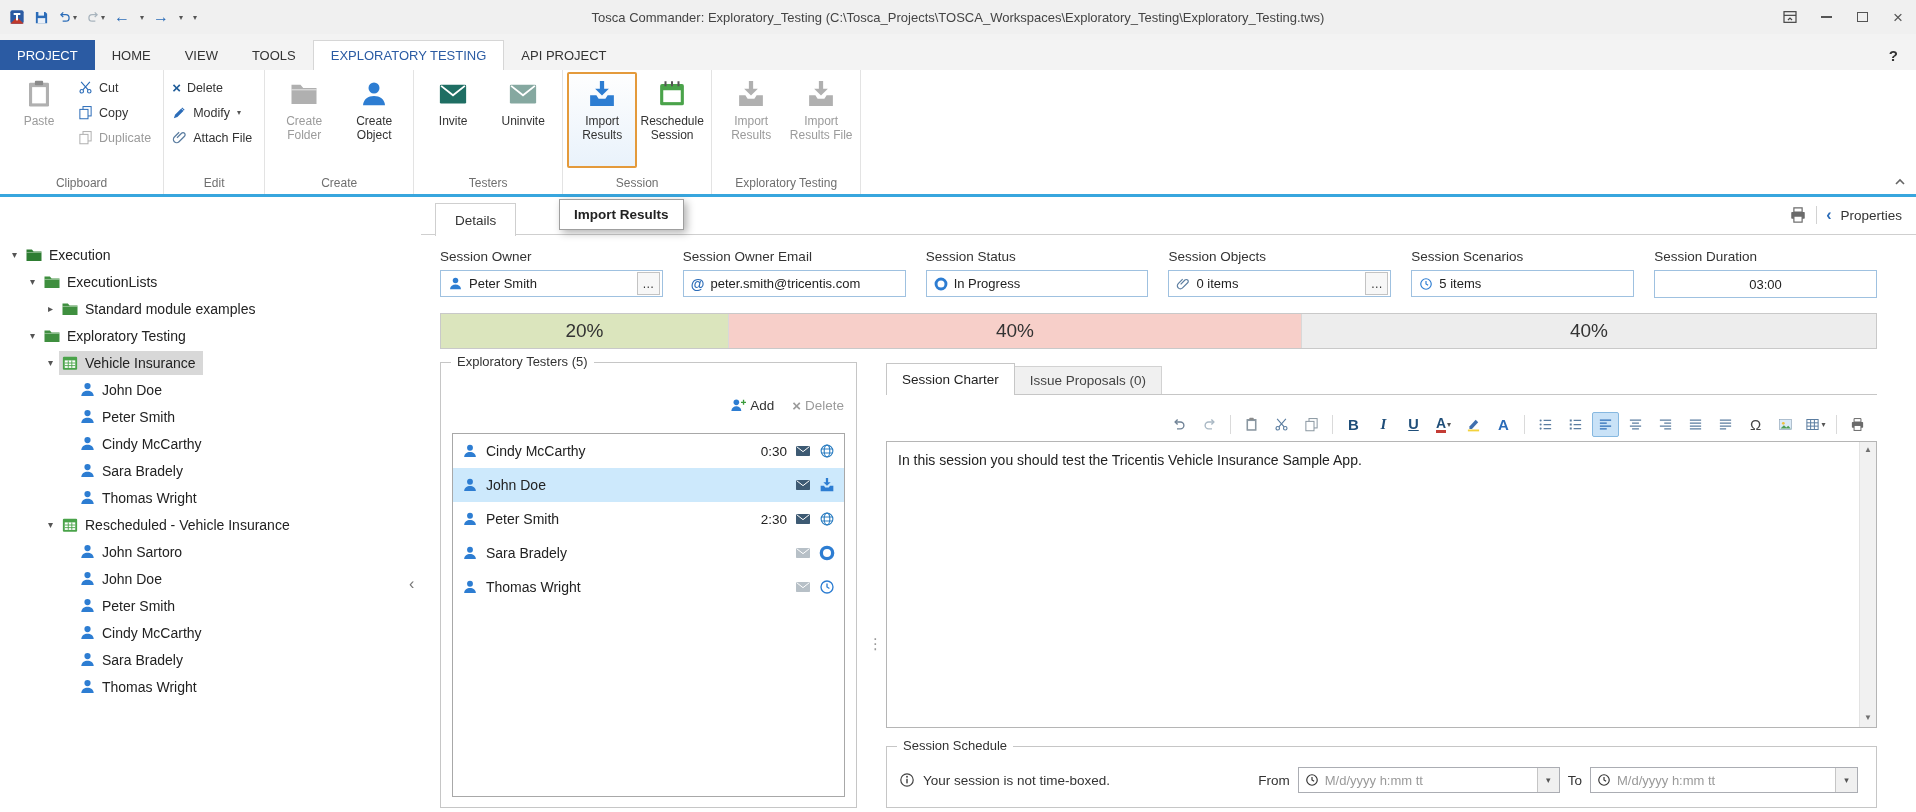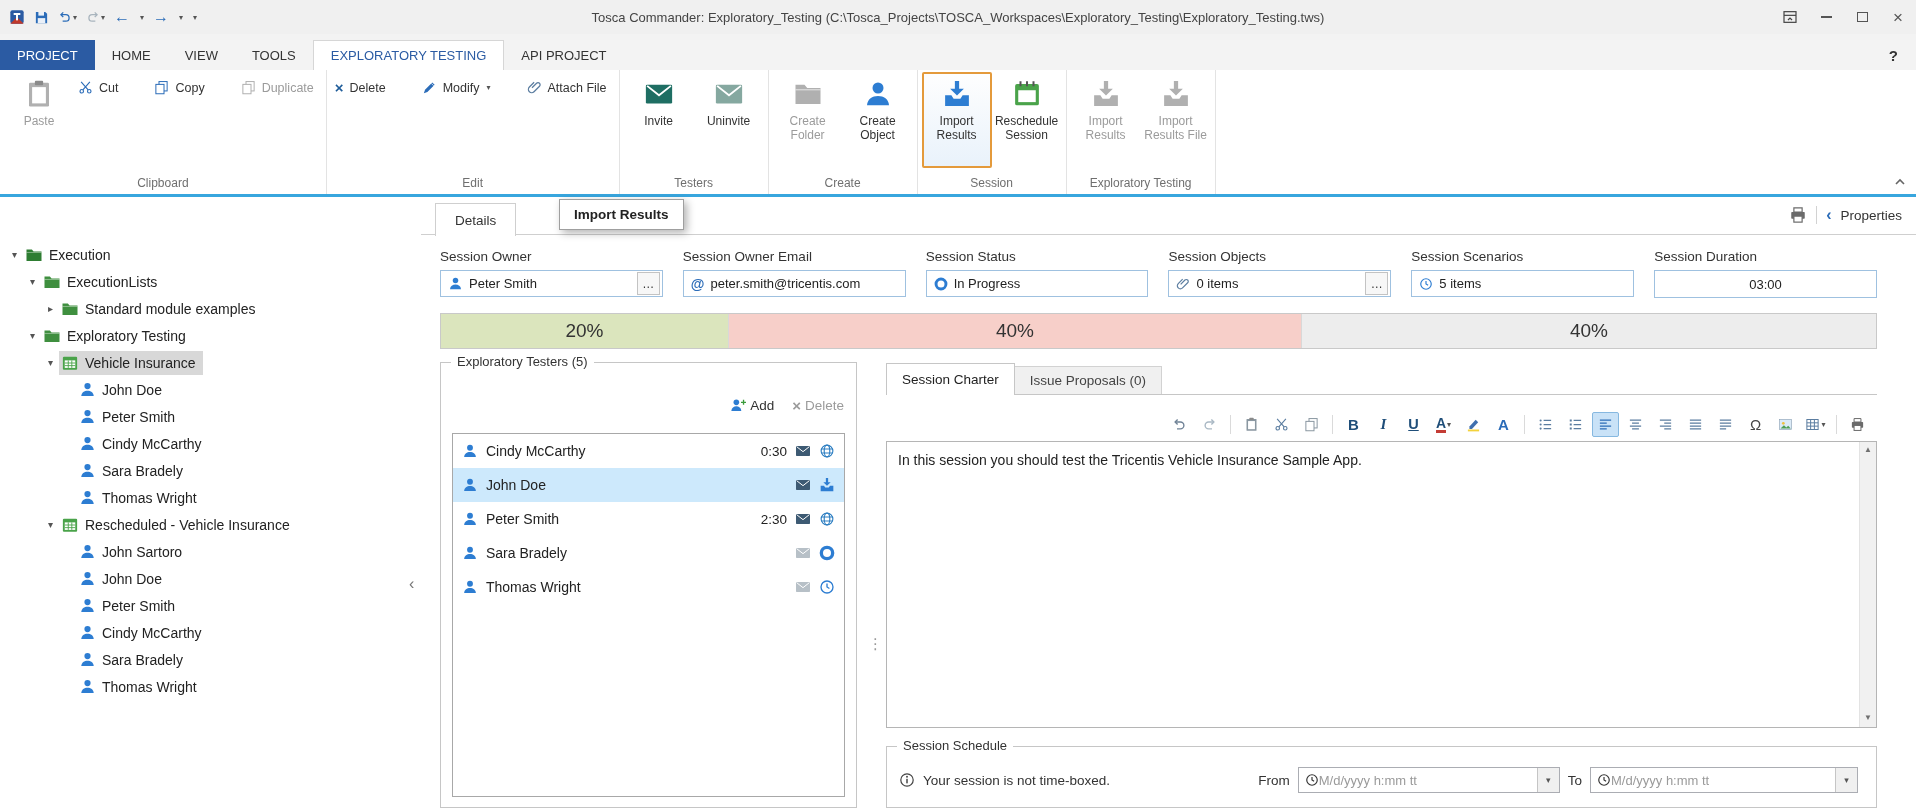--- a/index.html
+++ b/index.html
@@ -29,21 +29,21 @@
 
   
   .ribbon { position:absolute; top:70px; left:0; right:0; height:124px; background:#fff; display:flex; }
   .rgroup { display:flex; flex-direction:column; border-right:1px solid #e3e3e3; padding:2px 4px 0; }
   .rbody { flex:1; display:flex; align-items:flex-start; }
   .rglabel { text-align:center; font-size:12px; color:#6f6f6f; padding:2px 6px 4px; white-space:nowrap; }
   .rbtn-lg { width:70px; display:flex; flex-direction:column; align-items:center; padding-top:7px; gap:5px; font-size:12px; color:#333; text-align:center; line-height:1.2; }
   .rbtn-lg .lbl { max-width:68px; }
   .rbtn-lg.disabled { color:#9b9b9b; }
   .rbtn-lg.hl { border:2px solid #e49a3b; border-radius:2px; background:linear-gradient(#fefefe,#e9f2fb); padding-top:5px; min-height:96px; }
-  .rcol { display:flex; flex-direction:row; padding-top:7px; gap:24px;text-align:right; }
+  .rcol { display:flex; flex-direction:column; padding-top:7px; gap:8px;text-align:right; }
   .rbtn-sm { display:flex; align-items:center; gap:6px; font-size:12.5px; color:#333; padding:1px 8px 1px 4px; white-space:nowrap; }
   .rbtn-sm.disabled { color:#9b9b9b; }
   .xglyph { font-size:15px; font-weight:bold; color:#1f5c99; line-height:1; }
   .xglyph.gray { color:#9b9b9b; }
   .ribbon-line { position:absolute; top:194px; left:0; right:0; height:3px; background:#38a6de; }
   .rib-collapse { position:absolute; right:10px; bottom:6px; }
 
   
   .ic { display:block; }
   .i12{width:12px;height:12px} .i14{width:14px;height:14px} .i15{width:15px;height:15px}
@@ -117,21 +117,21 @@
   .charter-text { height:287px; border:1px solid #b5b5b5; background:#fff; position:relative; padding:9px 28px 9px 11px; font-size:14px; color:#222; line-height:1.35; }
   .vscroll { position:absolute; top:0; right:0; bottom:0; width:17px; background:#f1f1f1; border-left:1px solid #e3e3e3; display:flex; flex-direction:column; justify-content:space-between; align-items:center; padding:3px 0; font-size:8px; color:#707070; }
 
   .schedule-group { left:465px; top:549px; width:991px; height:62px; }
   .sched-row { display:flex; align-items:center; padding:20px 18px 0 12px; gap:8px; }
   .sched-info { display:flex; align-items:center; gap:8px; font-size:13.5px; color:#333; }
   .sched-from { margin-left:auto; }
   .sched-label { font-size:13.5px; color:#333; }
   .sched-field { height:26px; border:1px solid #abadb3; background:#fff; display:flex; align-items:center; padding-left:6px; }
   .sched-field.w1 { width:262px; } .sched-field.w2 { width:268px; }
-  .sched-ph { color:#9a9a9a; font-size:13px; }
+  .sched-ph { color:#9a9a9a; font-size:13px; margin-left:6px; }
   .dd-btn { margin-left:auto; width:22px; height:24px; border-left:1px solid #c5c5c5; background:#f0f0f0; display:flex; align-items:center; justify-content:center; font-size:9px; color:#555; }
   .panel-dots { position:absolute; left:447px; top:438px; font-size:15px; color:#999; }
 </style>
 </head>
 <body>
 
 <svg width="0" height="0" style="position:absolute">
 <defs>
   <symbol id="s-person" viewBox="0 0 24 24">
         <circle cx="12" cy="7.2" r="4.4" fill="currentColor"></circle>
@@ -413,52 +413,52 @@
               </svg>
               <span>Attach File</span>
             </div>
         </div>
       </div>
       <div class="rglabel">Edit</div>
     </div>
 
     <div class="rgroup">
       <div class="rbody">
+        <div class="rbtn-lg disabled">
+          <svg class="ic i30 c-gray">
+              <use href="#s-folder"></use>
+            </svg>
+          <span class="lbl">Create Folder</span>
+        </div>
+        <div class="rbtn-lg">
+          <svg class="ic i30 c-blue">
+              <use href="#s-person"></use>
+            </svg>
+          <span class="lbl">Create Object</span>
+        </div>
+      </div>
+      <div class="rglabel">Create</div>
+    </div>
+
+    <div class="rgroup">
+      <div class="rbody">
         <div class="rbtn-lg">
           <svg class="ic i30 c-teal">
               <use href="#s-envelope"></use>
             </svg>
           <span class="lbl">Invite</span>
         </div>
         <div class="rbtn-lg">
           <svg class="ic i30 c-gteal">
               <use href="#s-envelope"></use>
             </svg>
           <span class="lbl">Uninvite</span>
         </div>
       </div>
       <div class="rglabel">Testers</div>
-    </div>
-
-    <div class="rgroup">
-      <div class="rbody">
-        <div class="rbtn-lg disabled">
-          <svg class="ic i30 c-gray">
-              <use href="#s-folder"></use>
-            </svg>
-          <span class="lbl">Create Folder</span>
-        </div>
-        <div class="rbtn-lg">
-          <svg class="ic i30 c-blue">
-              <use href="#s-person"></use>
-            </svg>
-          <span class="lbl">Create Object</span>
-        </div>
-      </div>
-      <div class="rglabel">Create</div>
     </div>
 
     <div class="rgroup">
       <div class="rbody">
         <div class="rbtn-lg hl">
           <svg class="ic i30 c-blue">
               <use href="#s-import"></use>
             </svg>
           <span class="lbl">Import Results</span>
         </div>

